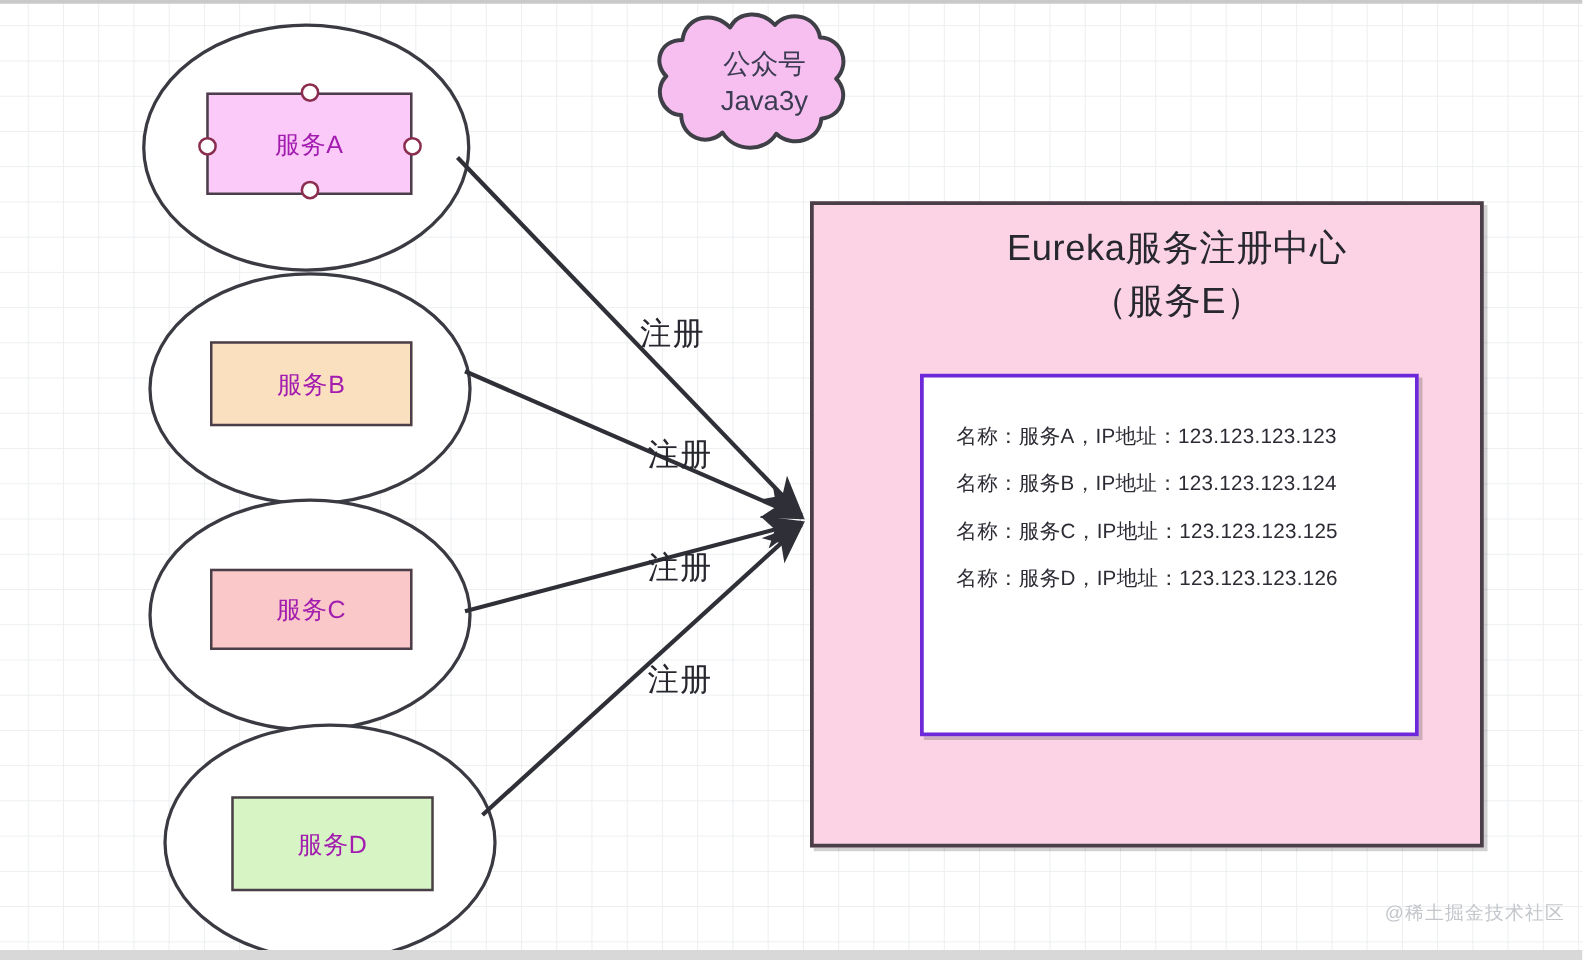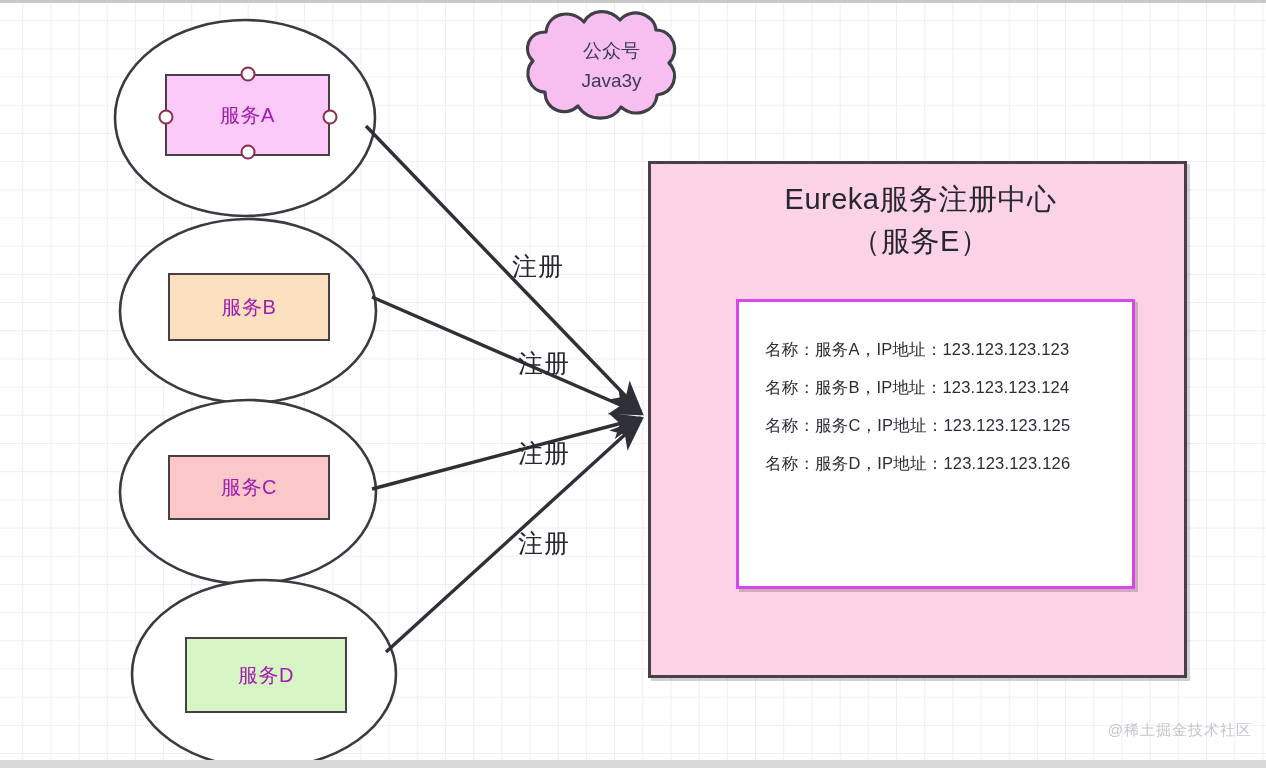--- a/index.html
+++ b/index.html
@@ -65,27 +65,28 @@
   }
   .eureka-title {
     position: absolute;
     left: 0; top: 14px;
     width: 539px;
     text-align: center;
     font-size: 29px;
     line-height: 42px;
     color: #27272f;
     letter-spacing: 0.5px;
+    padding-left: 21px;
   }
   .registry-table {
     position: absolute;
     left: 85px; top: 135px;
     width: 399px; height: 290px;
     background: #ffffff;
-    border: 3px solid #d946ef;
+    border: 3px solid #6d28d9;
     box-sizing: border-box;
     box-shadow: 3px 3px 0 rgba(0,0,0,0.18);
     padding: 28px 0 0 26px;
   }
   .registry-row {
     font-size: 16.5px;
     line-height: 38px;
     color: #2c2c34;
     white-space: nowrap;
     letter-spacing: 0.2px;
@@ -96,21 +97,21 @@
     color: #27272f;
     letter-spacing: 1px;
     white-space: nowrap;
     margin-left: 40px;
   }
   .cloud-text {
     position: absolute;
     left: 550px; top: 36px;
     width: 123px;
     text-align: center;
-    font-size: 19px;
+    font-size: 22px;
     line-height: 30px;
     color: #3b3b52;
   }
   .watermark {
     position: absolute;
     right: 14px;
     bottom: 28px;
     font-size: 15px;
     color: #c3c6cb;
     letter-spacing: 1px;

